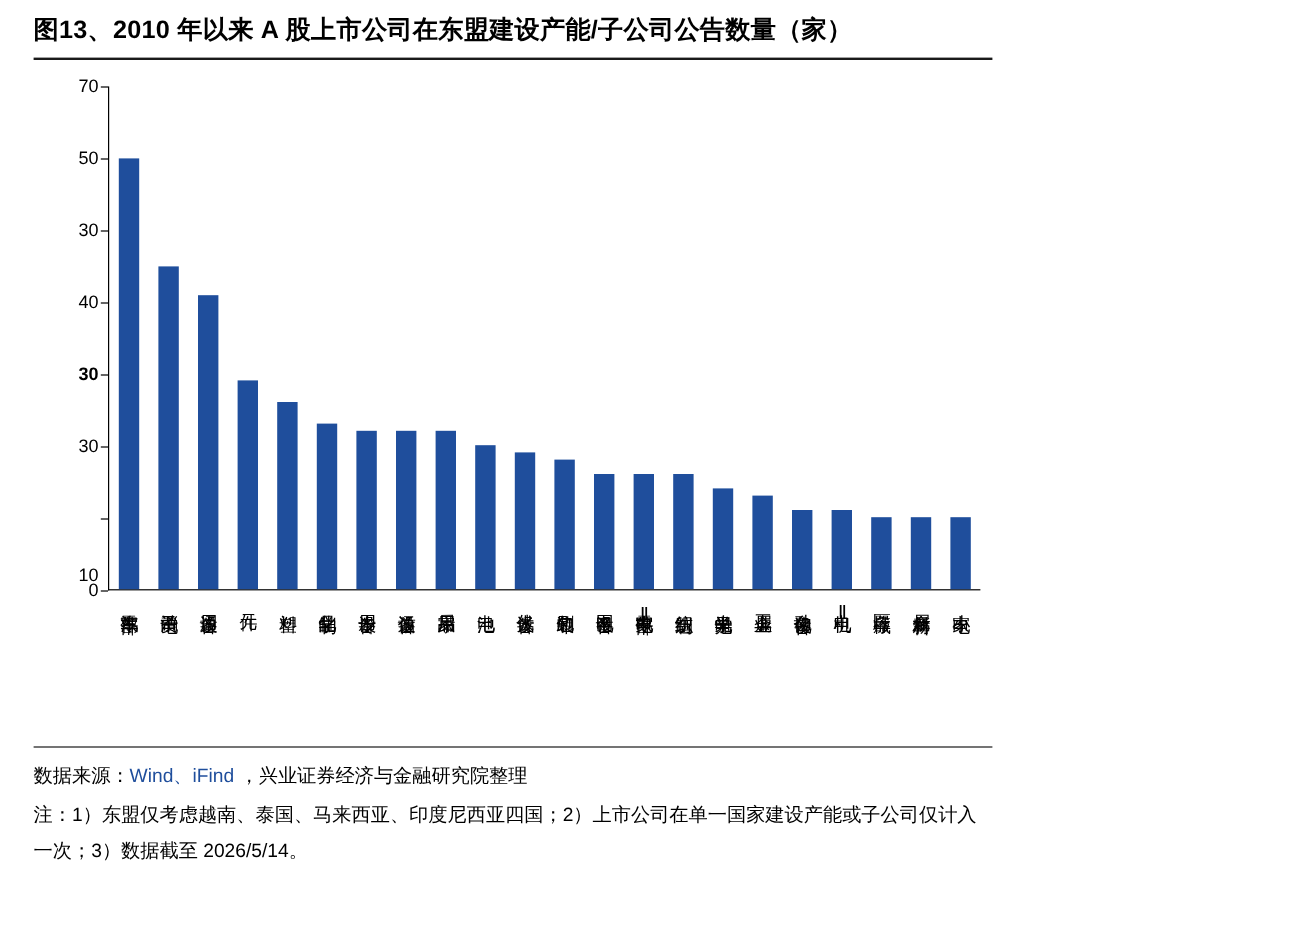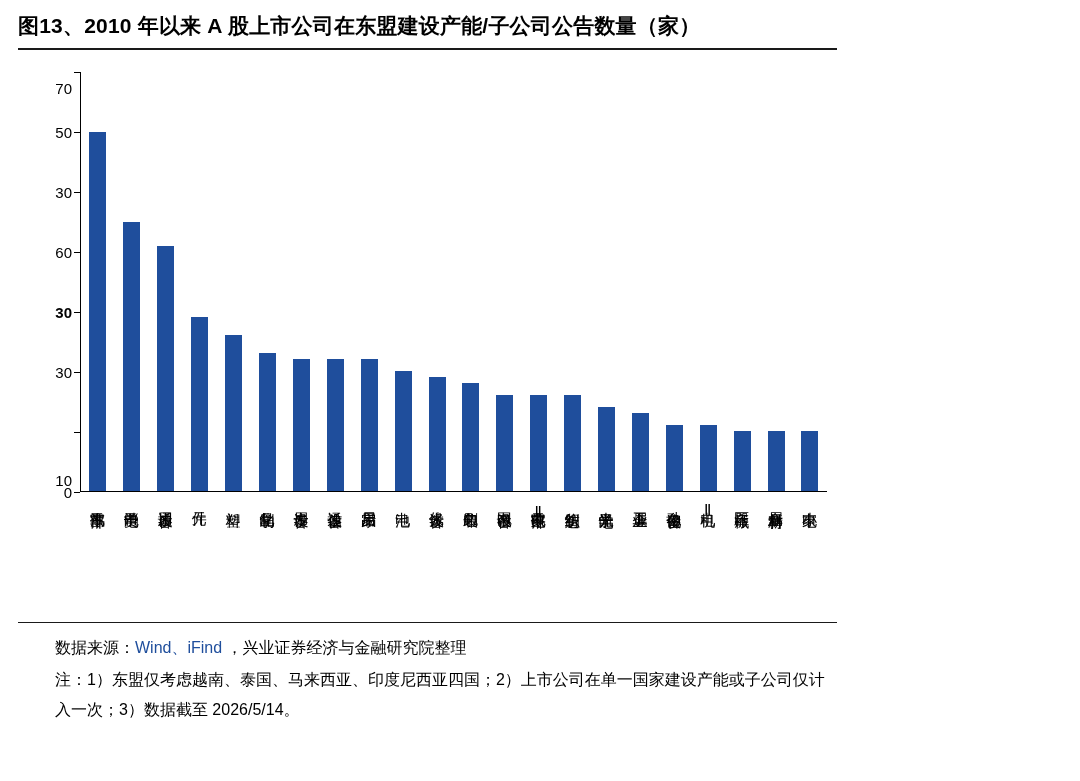--- a/index.html
+++ b/index.html
@@ -12,21 +12,21 @@
     background: #ffffff;
     font-family: "Liberation Sans", sans-serif;
     color: #000000;
     overflow: hidden;
   }
   .page {
     position: relative;
     width: 855px;
     height: 781px;
     box-sizing: border-box;
-    padding: 0 18px;
+    padding: 0 28px;
   }
   
   .title-wrap {
     padding-top: 12px;
   }
   .chart-title {
     font-size: 21px;
     font-weight: bold;
     letter-spacing: 0.2px;
     line-height: 28px;
@@ -127,21 +127,20 @@
   
   .footer-rule {
     border-bottom: 1.5px solid #1a1a1a;
     margin-top: 2px;
   }
   .footer {
     padding-top: 10px;
     font-size: 16px;
     line-height: 30px;
     color: #000;
-    margin-left: 37px;
   }
   .source-line .brand {
     color: #1f4e9c;
   }
   .note-line {
     margin-top: 2px;
   }
 </style>
 </head>
 <body>
@@ -159,27 +158,27 @@
       <div class="axis-x"></div>
       <div id="yticks">
           <div class="ytick" style="top: 100%;">0</div>
           <div class="ytick-mark" style="top: 100%;"></div>
           <div class="ytick" style="top: 85.7143%; margin-top: 48px;">10</div>
           <div class="ytick-mark" style="top: 85.7143%;"></div>
           <div class="ytick" style="top: 71.4286%;">30</div>
           <div class="ytick-mark" style="top: 71.4286%;"></div>
           <div class="ytick" style="top: 57.1429%; font-weight: bold;">30</div>
           <div class="ytick-mark" style="top: 57.1429%;"></div>
-          <div class="ytick" style="top: 42.8571%;">60</div>
+          <div class="ytick" style="top: 42.8571%;">40</div>
           <div class="ytick-mark" style="top: 42.8571%;"></div>
           <div class="ytick" style="top: 28.5714%;">30</div>
           <div class="ytick-mark" style="top: 28.5714%;"></div>
           <div class="ytick" style="top: 14.2857%;">50</div>
           <div class="ytick-mark" style="top: 14.2857%;"></div>
-          <div class="ytick" style="top: 0%; margin-top: 16px;">70</div>
+          <div class="ytick" style="top: 0%;">70</div>
           <div class="ytick-mark" style="top: 0%;"></div>
         </div>
       <div class="bars" id="bars">
           <div class="bar-slot">
             <div class="bar" style="height: 85.7143%; background: rgb(31, 78, 156);"></div>
           </div>
           <div class="bar-slot">
             <div class="bar" style="height: 64.2857%; background: rgb(31, 78, 156);"></div>
           </div>
           <div class="bar-slot">

